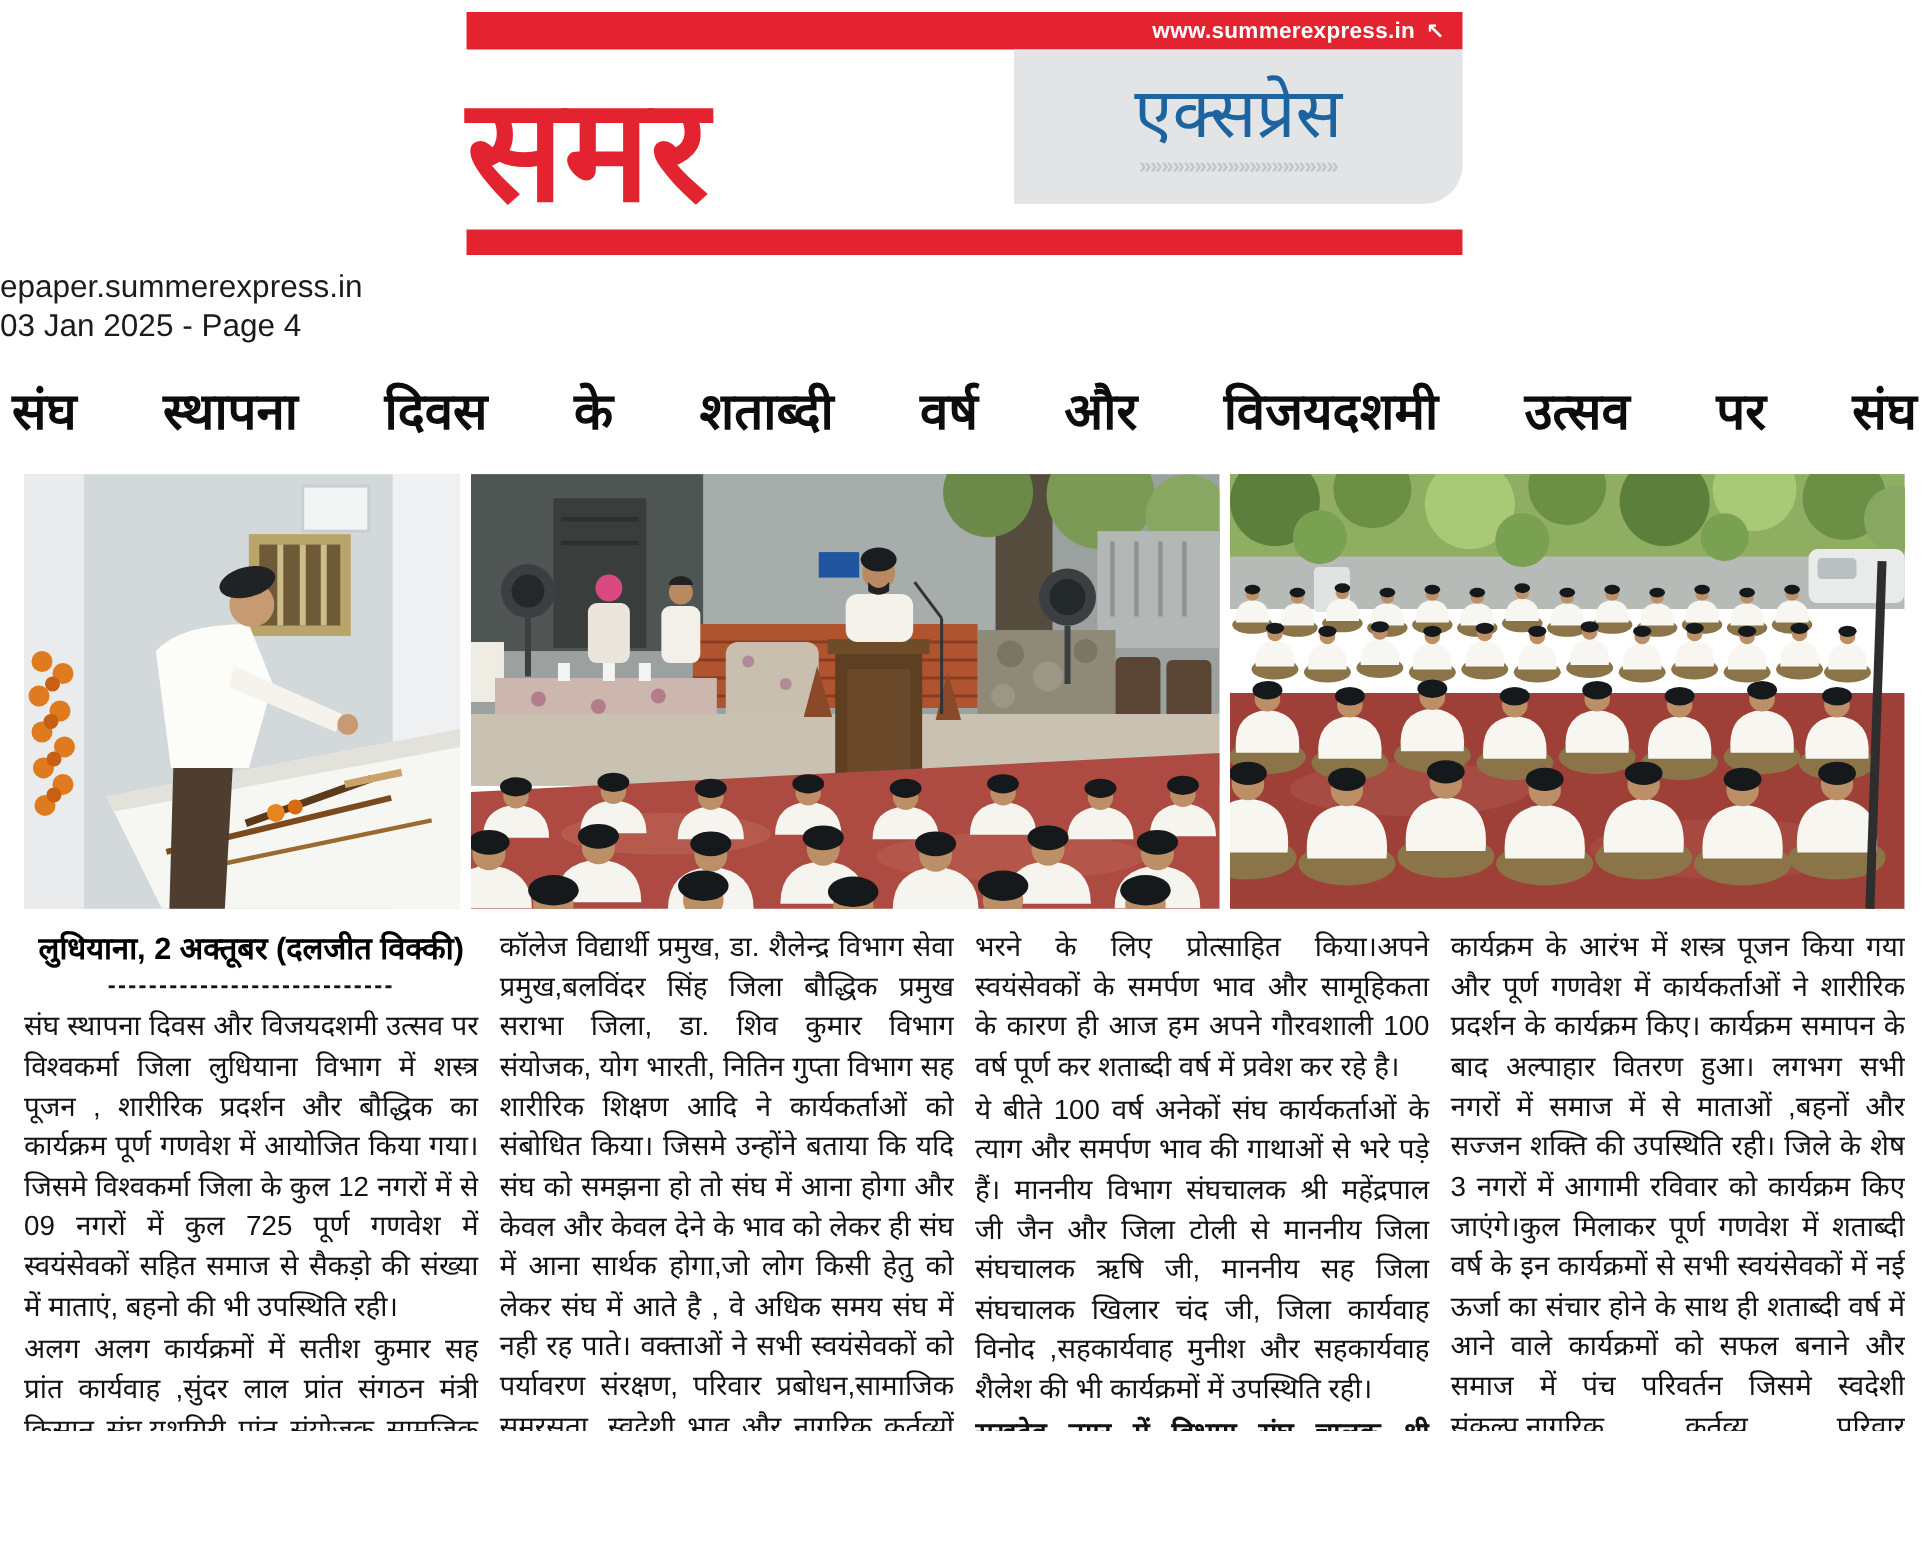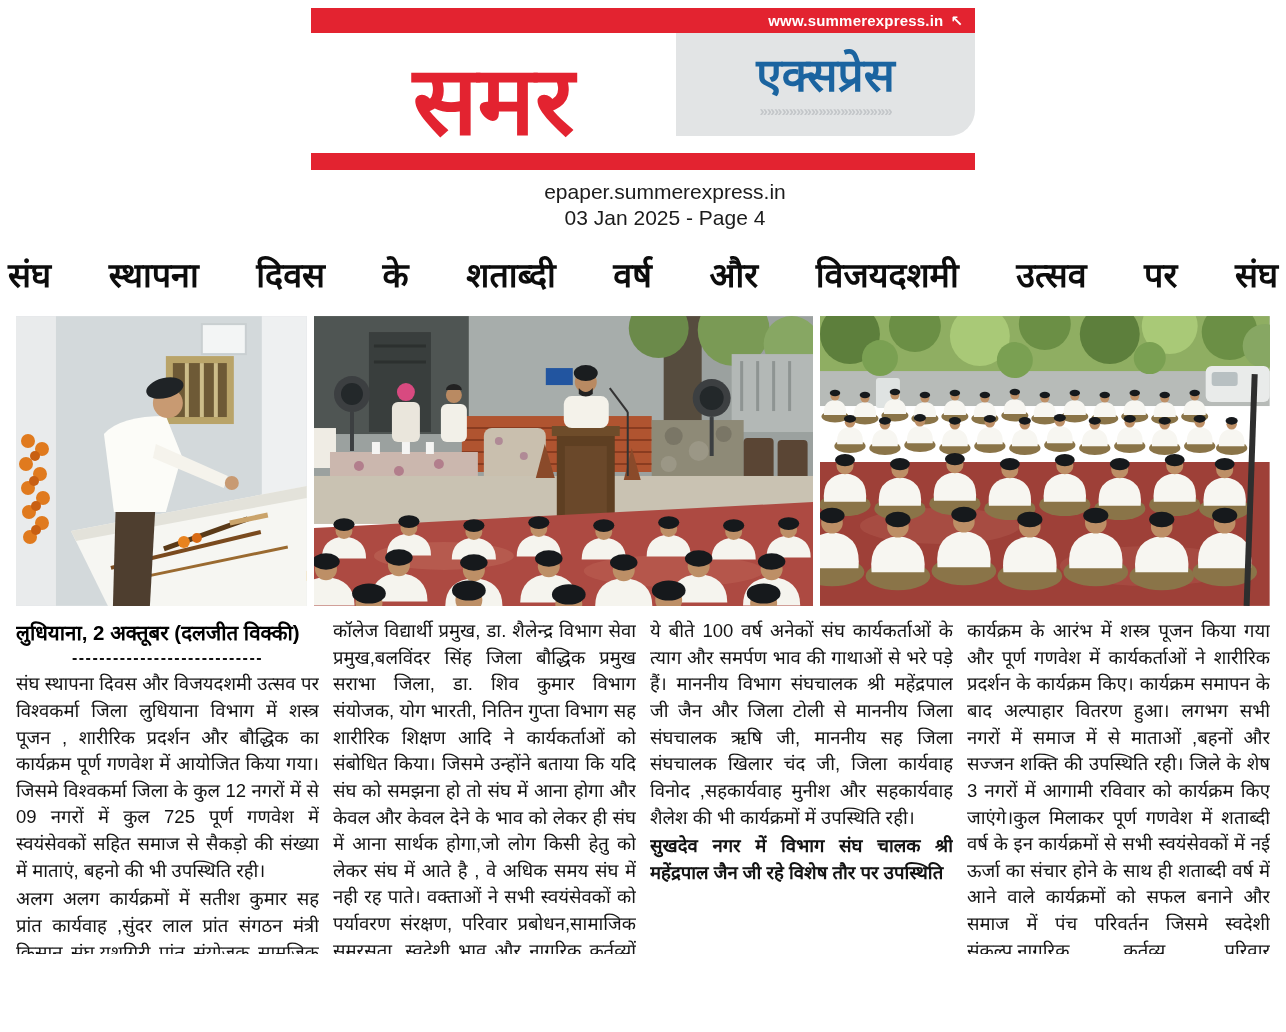--- a/index.html
+++ b/index.html
@@ -7,44 +7,44 @@
   body { font-family: "Liberation Sans", "DejaVu Sans", sans-serif; color:#111; }
   .page { position:relative; width:1286px; height:1032px; background:#fff; overflow:hidden; margin:0 auto; }
 
   
   .mast { width:664px; margin:8px auto 0; }
   .mast-top { height:25px; background:#e32330; display:flex; align-items:center;
               justify-content:flex-end; gap:7px; padding:0 12px; }
   .mast-url { color:#fff; font-weight:bold; font-size:15px; letter-spacing:.2px; }
   .mast-cursor { color:#fff; font-size:15px; font-weight:bold; }
   .mast-body { display:flex; height:120px; position:relative; }
-  .mast-left { width:365px; display:flex; align-items:flex-end; justify-content:center; overflow:visible; }
+  .mast-left { width:365px; display:flex; align-items:flex-end; overflow:visible; }
   .logo-main { color:#e32330; font-weight:800; font-size:96px; line-height:1.08; white-space:nowrap; }
   .mast-right { flex:1; background:#e2e4e5; border-radius:0 0 26px 0; height:103px;
                 display:flex; flex-direction:column; align-items:center; justify-content:center; }
-  .logo-sub { color:#1b64a0; font-weight:700; font-size:46px; line-height:1.1; white-space:nowrap; }
+  .logo-sub { color:#1b64a0; font-weight:400; font-size:46px; line-height:1.1; white-space:nowrap; }
   .chevrons { color:#c3c6c9; font-size:15px; font-weight:bold; letter-spacing:-1px; margin-top:1px; }
   .mast-bottom { height:17px; background:#e32330; }
 
   
-  .meta { text-align:center; margin-top:9px; font-size:21px; color:#1b1b1b; line-height:1.22;padding-left:44px; }
+  .meta { margin-top:9px; font-size:21px; color:#1b1b1b; line-height:1.22; }
 
   
   .headline { margin:12px 8px 0; color:#0c0c0c; font-weight:700; }
   .hl { font-size:34px; line-height:66px; text-align:justify; text-align-last:justify; white-space:normal; }
 
   
   .photos { display:flex; gap:7px; margin:8px 16px 0; height:290px; }
   .photos svg { display:block; height:290px; }
 
   
   .body-cols { display:flex; gap:14px; margin:12px 16px 0; height:336px; overflow:hidden; }
   .col { flex:1; font-size:18.5px; line-height:1.44; text-align:justify; color:#131313; overflow:hidden; }
   .col p { margin:0 0 2px 0; }
-  .byline { font-weight:700; font-size:20.5px; text-align:left; color:#000; }
+  .byline { font-weight:700; font-size:20.5px; text-align:center; color:#000; }
   .divider { font-weight:700; font-size:16px; letter-spacing:1.5px; line-height:1.1;
              white-space:nowrap; overflow:hidden; margin:1px 0 5px; text-align:center; }
   .bold { font-weight:700; }
 </style>
 </head>
 <body>
 
 <div class="page">
 
   <header class="mast">
@@ -304,20 +304,21 @@
     <div class="col">
       <div class="byline">लुधियाना, 2 अक्तूबर (दलजीत विक्की)</div>
       <div class="divider">----------------------------</div>
       <p>संघ स्थापना दिवस और विजयदशमी उत्सव पर विश्वकर्मा जिला लुधियाना विभाग में शस्त्र पूजन , शारीरिक प्रदर्शन और बौद्धिक का कार्यक्रम पूर्ण गणवेश में आयोजित किया गया। जिसमे विश्वकर्मा जिला के कुल 12 नगरों में से 09 नगरों में कुल 725 पूर्ण गणवेश में स्वयंसेवकों सहित समाज से सैकड़ो की संख्या में माताएं, बहनो की भी उपस्थिति रही।</p>
       <p>अलग अलग कार्यक्रमों में सतीश कुमार सह प्रांत कार्यवाह ,सुंदर  लाल प्रांत संगठन मंत्री किसान संघ,यशगिरी प्रांत संयोजक सामजिक सद्भावना ,हितेंद्र कुमार सह जिला व्यवस्था प्रमुख,मनु कुमार  विभाग</p>
     </div>
     <div class="col">
       <p>कॉलेज विद्यार्थी प्रमुख, डा. शैलेन्द्र  विभाग सेवा प्रमुख,बलविंदर सिंह  जिला बौद्धिक प्रमुख सराभा जिला, डा. शिव कुमार विभाग संयोजक, योग भारती, नितिन गुप्ता विभाग सह शारीरिक शिक्षण आदि ने कार्यकर्ताओं को संबोधित किया। जिसमे उन्होंने बताया कि यदि संघ को समझना हो तो संघ में आना होगा और केवल और केवल देने के भाव को लेकर ही संघ में आना सार्थक होगा,जो लोग किसी हेतु को लेकर संघ में आते है , वे अधिक समय संघ में नही रह पाते। वक्ताओं ने सभी स्वयंसेवकों को पर्यावरण संरक्षण, परिवार प्रबोधन,सामाजिक समरसता, स्वदेशी भाव और नागरिक कर्तव्यों के कार्यों को अग्रसर होकर करने और राष्ट्र प्रेम के भाव को समाज के सभी वर्गों में</p>
     </div>
     <div class="col">
+      <p>भरने के लिए प्रोत्साहित किया।अपने स्वयंसेवकों के समर्पण भाव और सामूहिकता के कारण ही आज हम अपने गौरवशाली 100 वर्ष पूर्ण कर शताब्दी वर्ष में प्रवेश कर रहे है।</p>
       <p>ये बीते 100 वर्ष अनेकों संघ कार्यकर्ताओं के त्याग और समर्पण भाव की गाथाओं से भरे पड़े हैं। माननीय विभाग संघचालक श्री महेंद्रपाल जी जैन और जिला टोली से माननीय जिला संघचालक ऋषि जी, माननीय सह जिला संघचालक खिलार चंद जी, जिला कार्यवाह विनोद ,सहकार्यवाह मुनीश और सहकार्यवाह शैलेश की भी कार्यक्रमों में उपस्थिति रही।</p>
       <p class="bold">सुखदेव नगर में विभाग संघ चालक श्री महेंद्रपाल जैन जी रहे विशेष तौर पर उपस्थिति</p>
     </div>
     <div class="col">
       <p>कार्यक्रम के आरंभ में शस्त्र पूजन किया गया और पूर्ण गणवेश में कार्यकर्ताओं ने शारीरिक प्रदर्शन के कार्यक्रम किए। कार्यक्रम समापन के बाद अल्पाहार वितरण हुआ। लगभग सभी नगरों में समाज में से माताओं ,बहनों और सज्जन शक्ति की उपस्थिति रही। जिले के शेष 3 नगरों में आगामी रविवार को कार्यक्रम किए जाएंगे।कुल मिलाकर पूर्ण गणवेश में शताब्दी वर्ष के इन कार्यक्रमों से सभी स्वयंसेवकों में नई ऊर्जा का संचार होने के साथ ही शताब्दी वर्ष में आने वाले कार्यक्रमों को सफल बनाने और समाज में पंच परिवर्तन जिसमे स्वदेशी संकल्प,नागरिक कर्तव्य, परिवार प्रबोधन,पर्यावरण संरक्षण और सामाजिक समरसता का भी संदेश गया।</p>
     </div>
   </div>
 
 </div>
 

